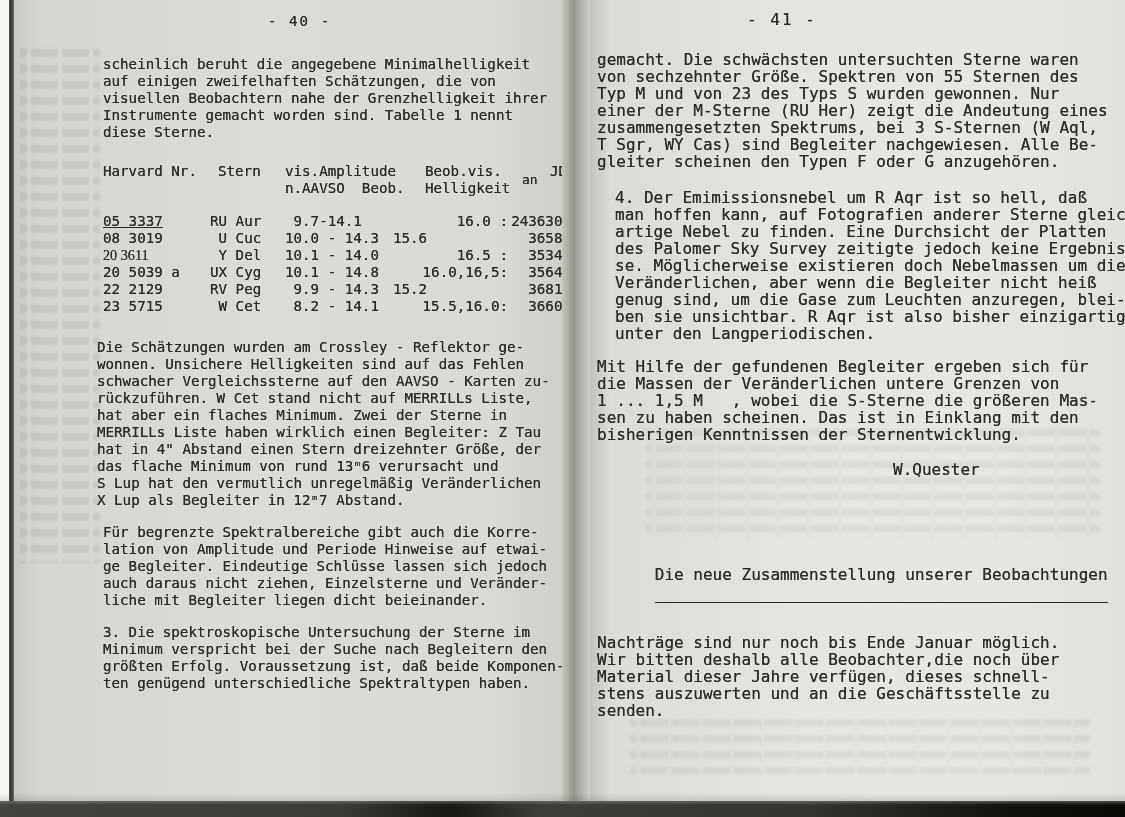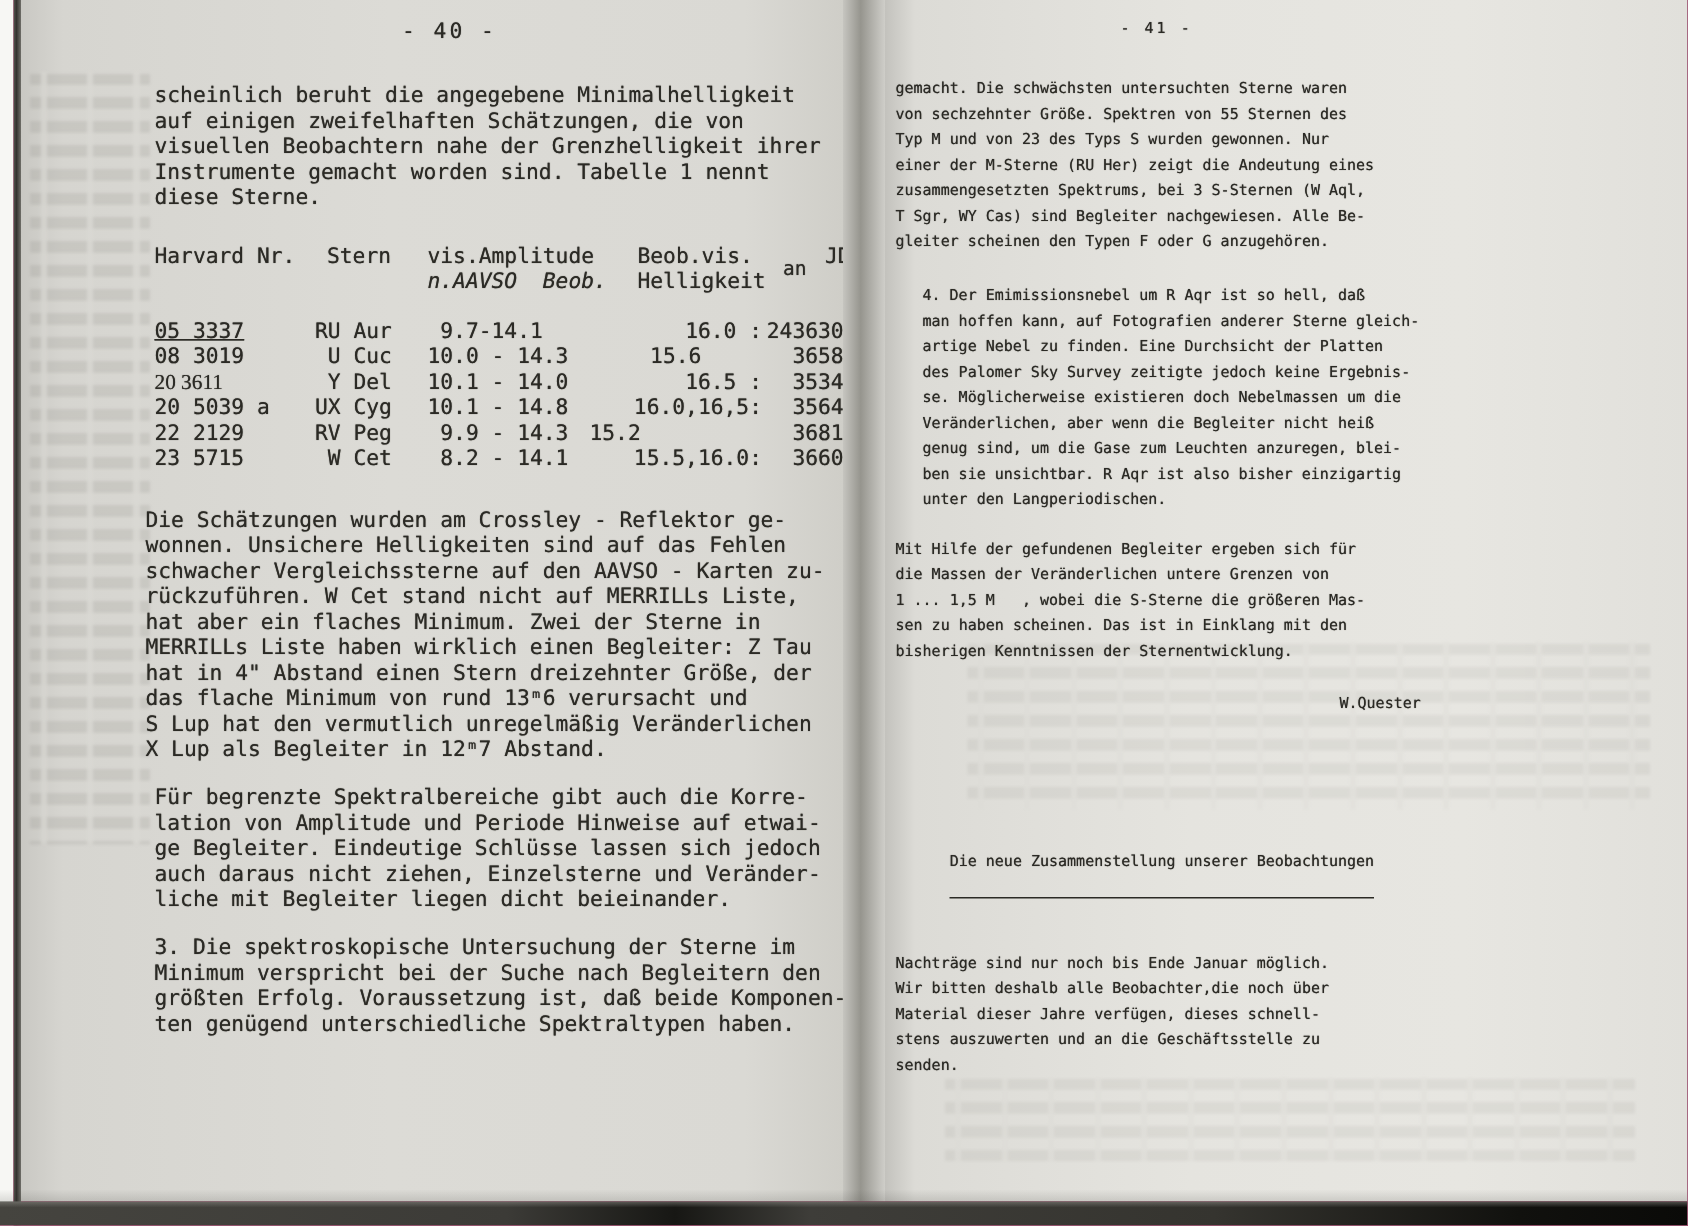--- a/index.html
+++ b/index.html
@@ -1,20 +1,20 @@
 <!DOCTYPE html>
 <html><head>
 <meta charset="utf-8">
 <style>
   html,body{margin:0;padding:0;background:#888;}
   #scan{
     position:relative;
     width:1125px;height:817px;
     overflow:hidden;
-    background:#be185d;
+    background:#404040;
     font-family:"DejaVu Sans Mono","Liberation Mono",monospace;
     color:#2b2a25;
   }
   
   .edge-strip{position:absolute;left:0;top:0;width:9px;height:817px;background:#f7f7f4;}
   .edge-line{position:absolute;left:9px;top:0;width:5px;height:817px;
     background:linear-gradient(90deg,#55544f,#34332f 40%,#6f6e68);filter:blur(.4px);}
   .bottom-bar{position:absolute;left:0;top:801px;width:1125px;height:16px;
     background:linear-gradient(90deg,#45443f 0%,#3c3b37 30%,#171714 40%,#3e3d39 48%,#35342f 72%,#11110e 90%,#0a0a08 100%);}
   .bottom-bar::after{content:"";position:absolute;left:0;top:0;width:100%;height:4px;
@@ -26,21 +26,21 @@
   #page-left{left:14px;width:548px;
     background:linear-gradient(90deg,#c9c8c3 0,#d6d5d0 28px,#dcdbd6 45%,#dad9d4 88%,#cfcec8 100%);}
   #page-right{left:590px;width:535px;
     background:linear-gradient(90deg,#c3c2bd 0,#dcdbd6 20px,#e5e4df 38%,#e7e6e1 72%,#e1e0db 100%);}
   .gutter{position:absolute;left:562px;top:0;width:28px;height:801px;
     background:linear-gradient(90deg,#c6c5c0,#96958e 42%,#aaa9a3 62%,#cfcec9 100%);}
   
   .tw{position:absolute;white-space:pre;line-height:17px;
     text-shadow:0 0 .6px rgba(43,42,37,.85);}
   #page-left .tw{font-size:14.2px;}
-  #page-right .tw{font-size:10px;}
+  #page-right .tw{font-size:16px;}
   .pageno{letter-spacing:2px;font-size:15px;}
   .heading{border-bottom:1.6px solid #2b2a25;padding-bottom:18px;}
   
   #table1{position:absolute;left:89px;top:161px;width:470px;height:160px;}
   #table1 .tw{position:absolute;}
   .t-an{font-size:13px !important;}
   
   .ghost{position:absolute;filter:blur(.9px);opacity:.6;pointer-events:none;
     background:
       repeating-linear-gradient(90deg,rgba(219,218,213,0) 0 7px,rgba(219,218,213,.85) 7px 11px,rgba(219,218,213,0) 11px 31px),
@@ -64,38 +64,38 @@
     <div class="tw" style="left:89px;top:56px;">scheinlich beruht die angegebene Minimalhelligkeit
 auf einigen zweifelhaften Schätzungen, die von
 visuellen Beobachtern nahe der Grenzhelligkeit ihrer
 Instrumente gemacht worden sind. Tabelle 1 nennt
 diese Sterne.</div>
 
     <div id="table1">
       <div class="tw" style="left:0;top:2px;">Harvard Nr.</div>
       <div class="tw" style="left:115px;top:2px;">Stern</div>
       <div class="tw" style="left:182px;top:2px;">vis.Amplitude</div>
-      <div class="tw" style="left:182px;top:19px;font-style:italic;">n.AAVSO  Beob.</div>
+      <div class="tw" style="left:182px;top:19px;">n.AAVSO  Beob.</div>
       <div class="tw" style="left:322px;top:2px;">Beob.vis.</div>
       <div class="tw" style="left:322px;top:19px;">Helligkeit</div>
       <div class="tw t-an" style="left:419px;top:10px;">an</div>
       <div class="tw" style="left:447px;top:2px;">JD</div>
 
       <div>
         <div class="tw" style="left:0;top:52px;text-decoration:underline;">05 3337</div>
         <div class="tw" style="left:107px;top:52px;">RU Aur</div>
         <div class="tw" style="left:182px;top:52px;"> 9.7-14.1</div>
         <div class="tw" style="left:290px;top:52px;width:115px;text-align:right;">16.0 :</div>
         <div class="tw" style="left:408px;top:52px;width:60px;text-align:right;">2436300</div>
       </div>
       <div>
         <div class="tw" style="left:0;top:69px;">08 3019</div>
         <div class="tw" style="left:107px;top:69px;"> U Cuc</div>
         <div class="tw" style="left:182px;top:69px;">10.0 - 14.3</div>
-        <div class="tw" style="left:290px;top:69px;width:115px;text-align:center;">15.6</div>
+        <div class="tw" style="left:290px;top:69px;width:115px;text-align:left;">15.6</div>
         <div class="tw" style="left:408px;top:69px;width:60px;text-align:right;">36581</div>
       </div>
       <div>
         <div class="tw" style="left:0;top:86px;font-family:Liberation Serif, serif;">20 3611</div>
         <div class="tw" style="left:107px;top:86px;"> Y Del</div>
         <div class="tw" style="left:182px;top:86px;">10.1 - 14.0</div>
         <div class="tw" style="left:290px;top:86px;width:115px;text-align:right;">16.5 :</div>
         <div class="tw" style="left:408px;top:86px;width:60px;text-align:right;">35341</div>
       </div>
       <div>

